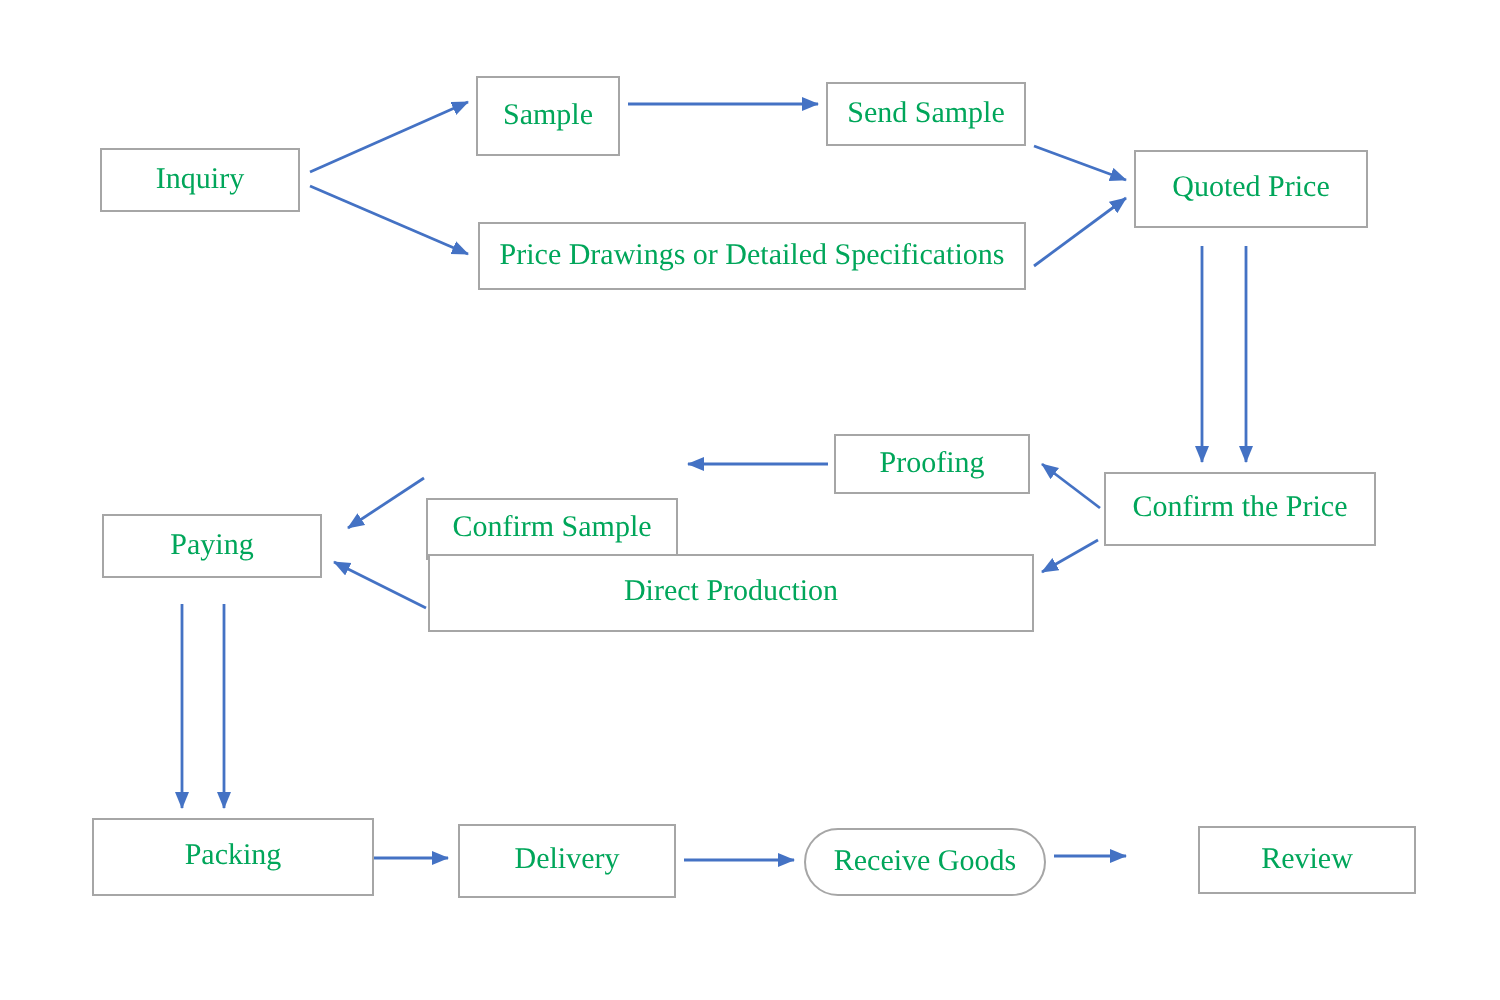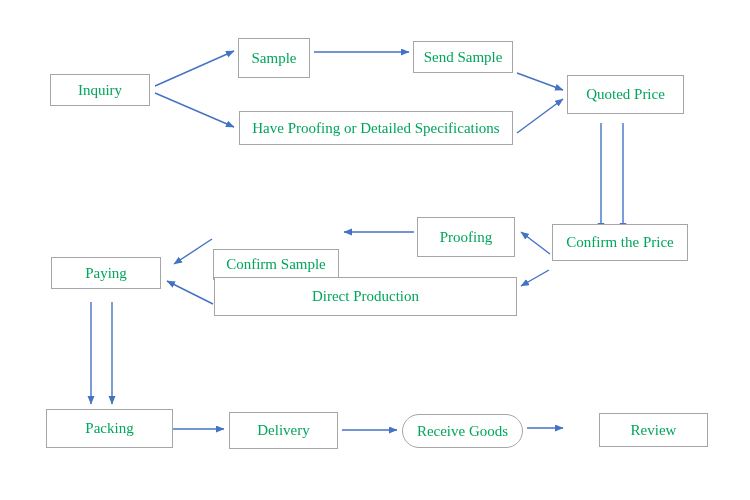--- a/index.html
+++ b/index.html
@@ -64,25 +64,25 @@
       <line x1="112" y1="302" x2="112" y2="404" marker-end="url(#ah)"></line>
       <line x1="170" y1="429" x2="224" y2="429" marker-end="url(#ah)"></line>
       <line x1="342" y1="430" x2="397" y2="430" marker-end="url(#ah)"></line>
       <line x1="527" y1="428" x2="563" y2="428" marker-end="url(#ah)"></line>
     </g>
   </svg>
 
   <div class="node" style="left:50px;  top:74px;  width:100px; height:32px;">Inquiry</div>
   <div class="node" style="left:238px; top:38px;  width:72px;  height:40px;">Sample</div>
   <div class="node" style="left:413px; top:41px;  width:100px; height:32px;">Send Sample</div>
-  <div class="node" style="left:239px; top:111px; width:274px; height:34px;">Have Proofing or Detailed Specifications</div>
+  <div class="node" style="left:239px; top:111px; width:274px; height:34px;">Price Drawings or Detailed Specifications</div>
   <div class="node" style="left:567px; top:75px;  width:117px; height:39px;">Quoted Price</div>
-  <div class="node" style="left:552px; top:224px; width:136px; height:37px;">Confirm the Price</div>
-  <div class="node" style="left:417px; top:217px; width:98px;  height:40px;">Proofing</div>
+  <div class="node" style="left:552px; top:236px; width:136px; height:37px;">Confirm the Price</div>
+  <div class="node" style="left:417px; top:217px; width:98px;  height:30px;">Proofing</div>
   <div class="node" style="left:213px; top:220px; width:126px; height:31px;margin-top:29px;">Confirm Sample</div>
   <div class="node" style="left:51px;  top:257px; width:110px; height:32px;">Paying</div>
   <div class="node" style="left:214px; top:277px; width:303px; height:39px;">Direct Production</div>
-  <div class="node" style="left:46px;  top:409px; width:127px; height:39px;text-align:center;">Packing</div>
+  <div class="node" style="left:46px;  top:409px; width:141px; height:39px;text-align:center;">Packing</div>
   <div class="node" style="left:229px; top:412px; width:109px; height:37px;text-align:right;">Delivery</div>
   <div class="node" style="left:402px; top:414px; width:121px; height:34px;border-radius:17px;">Receive Goods</div>
   <div class="node" style="left:599px; top:413px; width:109px; height:34px;">Review</div>
 
 </div>
 
 </body></html>

